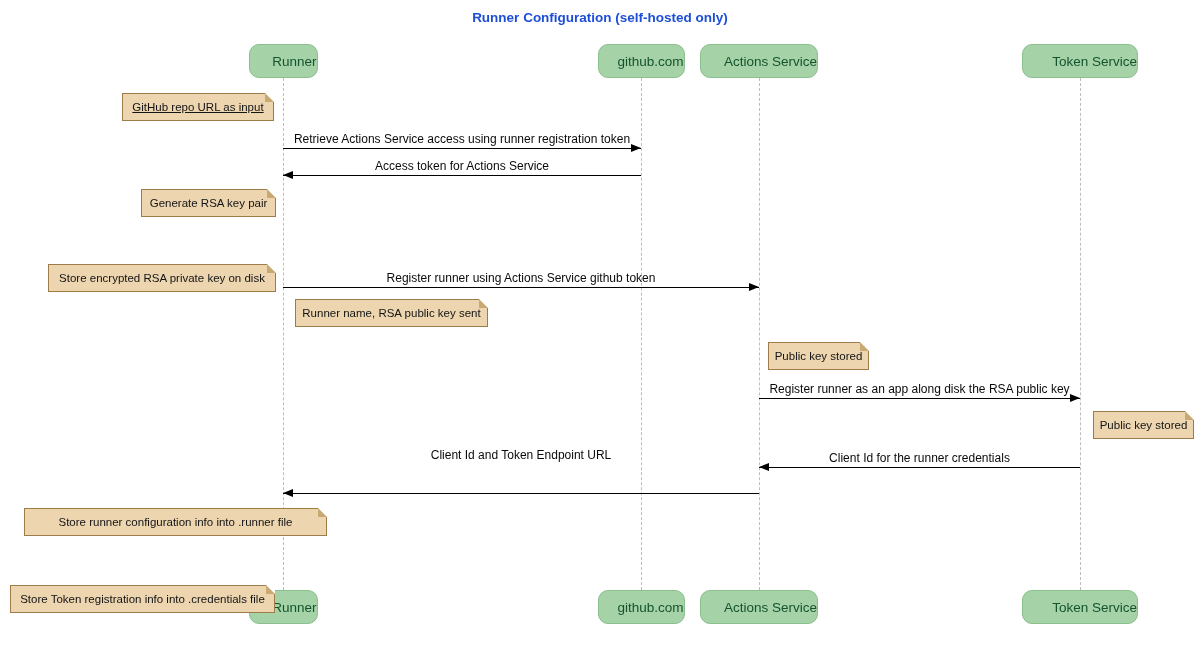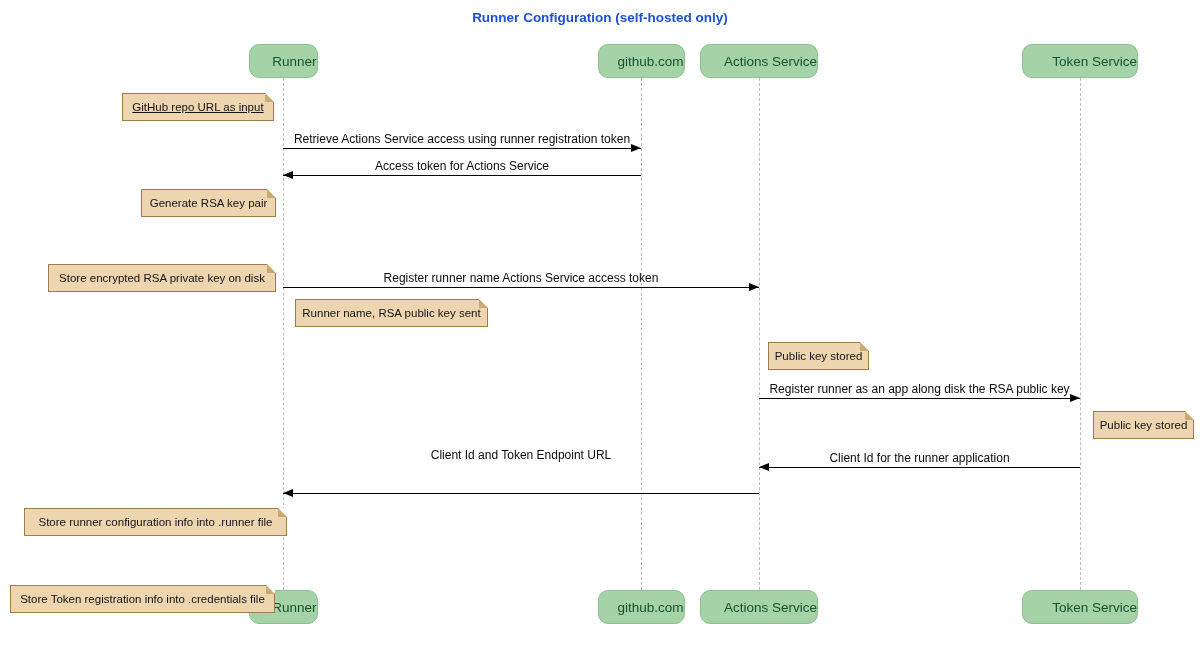--- a/index.html
+++ b/index.html
@@ -115,30 +115,30 @@
       <div class="note" style="left: 122px; top: 93px; width: 152px; text-decoration: underline;">GitHub repo URL as input<div class="fold"></div></div>
       <div class="msg-line" style="left: 283px; top: 148px; width: 358px;"></div>
       <div class="msg-label" style="left: 462px; top: 132px;">Retrieve Actions Service access using runner registration token</div>
       <div class="arrowhead right" style="left: 631px; top: 144px;"></div>
       <div class="msg-line" style="left: 283px; top: 175px; width: 358px;"></div>
       <div class="msg-label" style="left: 462px; top: 159px;">Access token for Actions Service</div>
       <div class="arrowhead left" style="left: 283px; top: 171px;"></div>
       <div class="note" style="left: 141px; top: 189px; width: 135px;">Generate RSA key pair<div class="fold"></div></div>
       <div class="note" style="left: 48px; top: 230px; width: 228px; margin-top: 34px;">Store encrypted RSA private key on disk<div class="fold"></div></div>
       <div class="msg-line" style="left: 283px; top: 287px; width: 476px;"></div>
-      <div class="msg-label" style="left: 521px; top: 271px;">Register runner name Actions Service access token</div>
+      <div class="msg-label" style="left: 521px; top: 271px;">Register runner using Actions Service github token</div>
       <div class="arrowhead right" style="left: 749px; top: 283px;"></div>
       <div class="note" style="left: 295px; top: 299px; width: 193px;">Runner name, RSA public key sent<div class="fold"></div></div>
       <div class="note" style="left: 768px; top: 342px; width: 101px;">Public key stored<div class="fold"></div></div>
       <div class="msg-line" style="left: 759px; top: 398px; width: 321px;"></div>
       <div class="msg-label" style="left: 919.5px; top: 382px;">Register runner as an app along disk the RSA public key</div>
       <div class="arrowhead right" style="left: 1070px; top: 394px;"></div>
       <div class="note" style="left: 1093px; top: 411px; width: 101px;">Public key stored<div class="fold"></div></div>
       <div class="msg-line" style="left: 759px; top: 467px; width: 321px;"></div>
-      <div class="msg-label" style="left: 919.5px; top: 451px;">Client Id for the runner application</div>
+      <div class="msg-label" style="left: 919.5px; top: 451px;">Client Id for the runner credentials</div>
       <div class="arrowhead left" style="left: 759px; top: 463px;"></div>
       <div class="msg-line" style="left: 283px; top: 493px; width: 476px;"></div>
       <div class="msg-label" style="left: 521px; top: 448px;">Client Id and Token Endpoint URL</div>
       <div class="arrowhead left" style="left: 283px; top: 489px;"></div>
-      <div class="note" style="left: 24px; top: 508px; width: 263px;">Store runner configuration info into .runner file<div class="fold"></div></div>
+      <div class="note" style="left: 24px; top: 508px; width: 303px;">Store runner configuration info into .runner file<div class="fold"></div></div>
       <div class="note" style="left: 10px; top: 549px; width: 265px; margin-top: 36px;">Store Token registration info into .credentials file<div class="fold"></div></div>
     </div>
 </div>
 
 </body></html>

